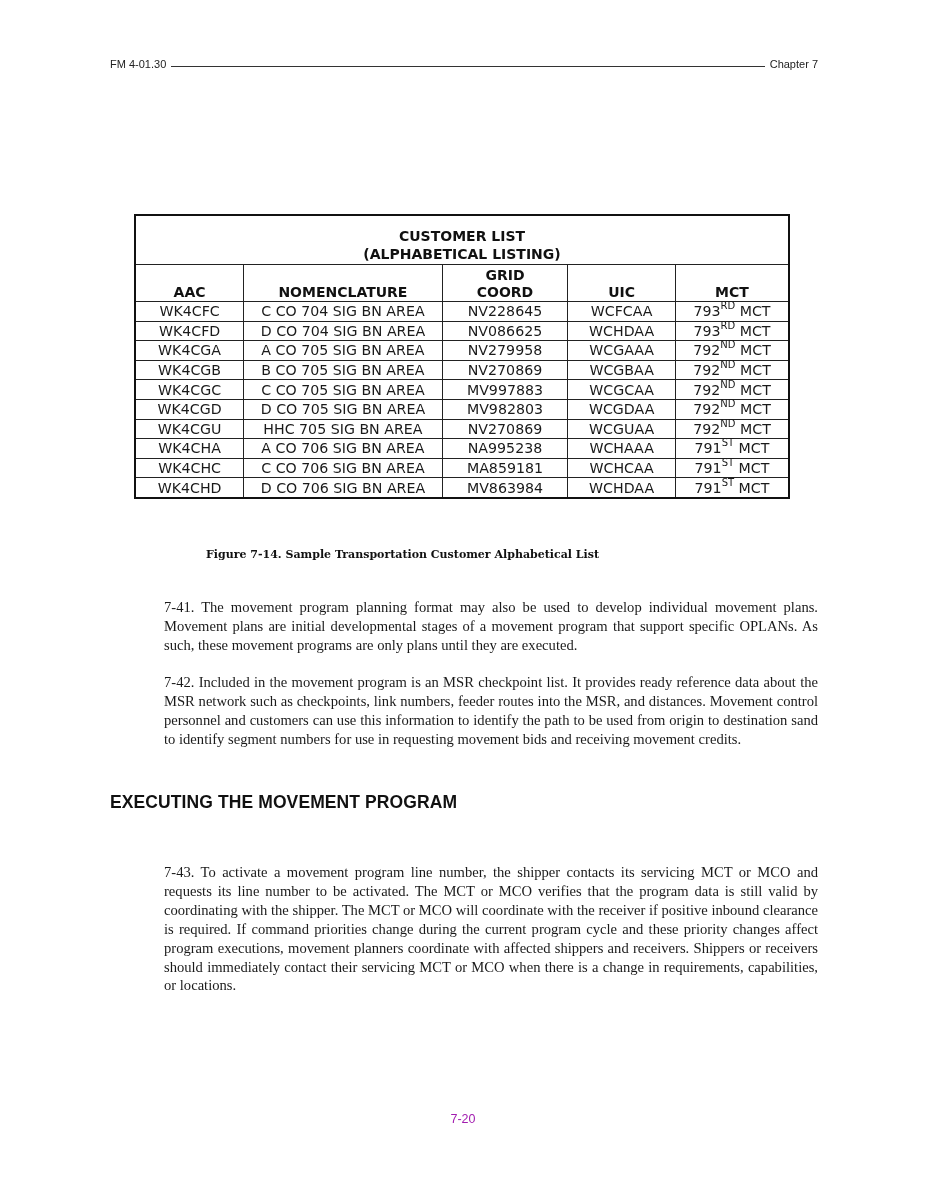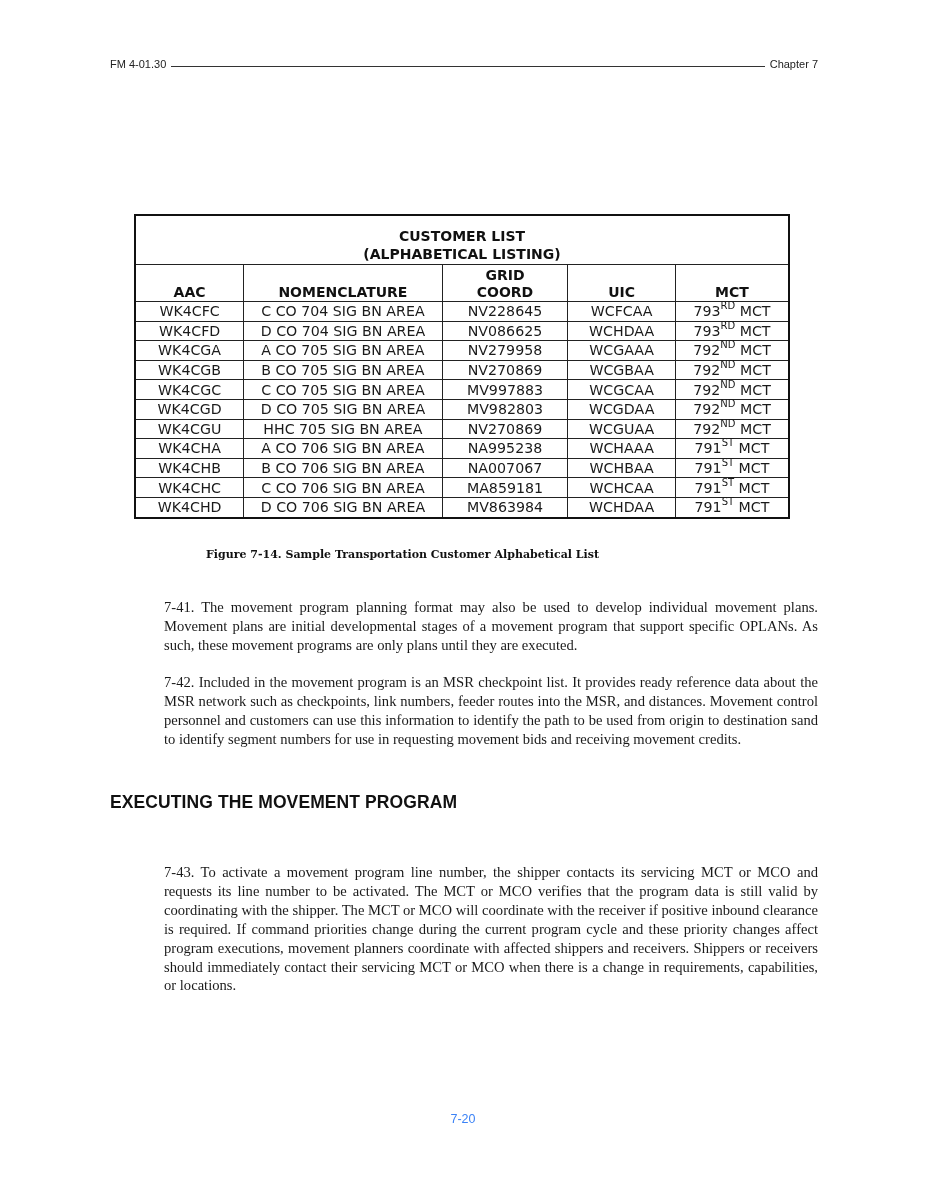--- a/index.html
+++ b/index.html
@@ -21,21 +21,21 @@
   col.c-uic { width: 108px; } col.c-mct { width: 114px; }
 
   .caption { position: absolute; left: 0; width: 805px; top: 548px; text-align: center;
     font-family: "DejaVu Serif", serif; font-weight: bold; font-size: 11px; color: #111; }
 
   .para { position: absolute; left: 164px; width: 654px; font-family: "Liberation Serif", serif;
     font-size: 14.6px; line-height: 18.9px; text-align: justify; color: #1a1a1a; }
   .heading { position: absolute; left: 110px; top: 792px; font-family: "Liberation Sans", sans-serif;
     font-weight: bold; font-size: 17.5px; color: #111; letter-spacing: 0.1px; }
   .page-number { position: absolute; left: 0; width: 926px; top: 1112px; text-align: center;
-    font-family: "Liberation Sans", sans-serif; font-size: 12.5px; color: #3b82f6; }
+    font-family: "Liberation Sans", sans-serif; font-size: 12.5px; color: #a21caf; }
 </style>
 </head>
 <body>
 
 <div class="page-header">
   <span class="left">FM 4-01.30</span>
   <span class="rule"></span>
   <span class="right">Chapter 7</span>
 </div>
 
@@ -116,27 +116,20 @@
         <td><span>792</span><sup>ND</sup><span style="white-space: pre;"> MCT</span></td>
       </tr>
       <tr>
         <td>WK4CHA</td>
         <td>A CO 706 SIG BN AREA</td>
         <td>NA995238</td>
         <td>WCHAAA</td>
         <td><span>791</span><sup>ST</sup><span style="white-space: pre;"> MCT</span></td>
       </tr>
       <tr>
-        <td>WK4CHB</td>
-        <td>B CO 706 SIG BN AREA</td>
-        <td>NA007067</td>
-        <td>WCHBAA</td>
-        <td><span>791</span><sup>ST</sup><span style="white-space: pre;"> MCT</span></td>
-      </tr>
-      <tr>
         <td>WK4CHC</td>
         <td>C CO 706 SIG BN AREA</td>
         <td>MA859181</td>
         <td>WCHCAA</td>
         <td><span>791</span><sup>ST</sup><span style="white-space: pre;"> MCT</span></td>
       </tr>
       <tr>
         <td>WK4CHD</td>
         <td>D CO 706 SIG BN AREA</td>
         <td>MV863984</td>

